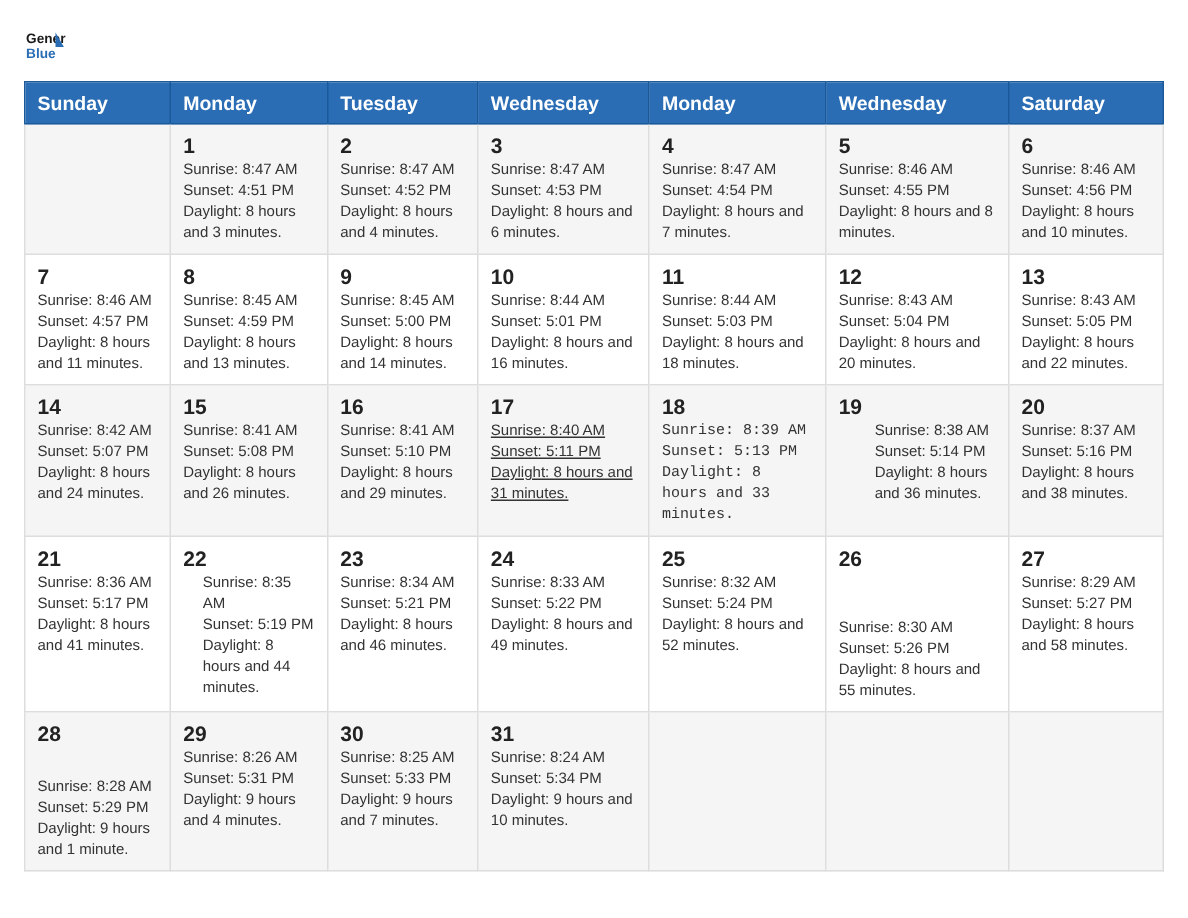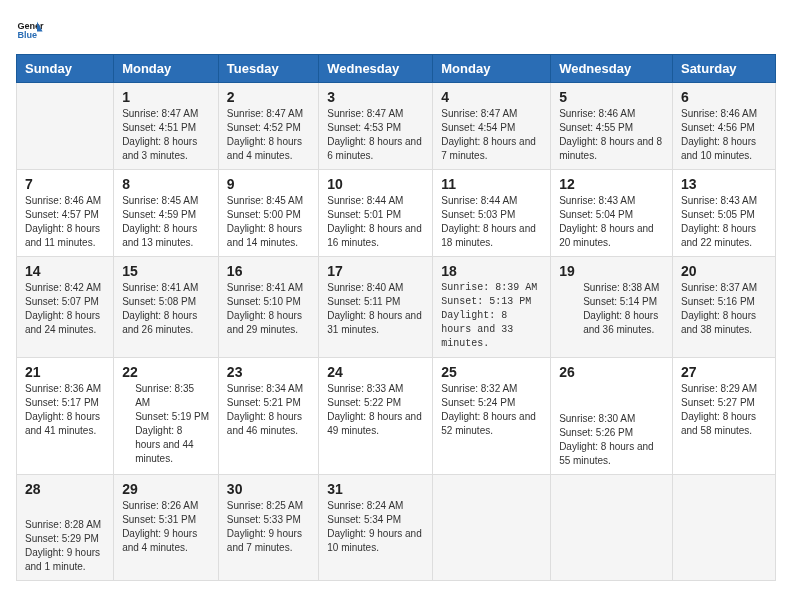--- a/index.html
+++ b/index.html
@@ -205,21 +205,21 @@
 Daylight: 8 hours and 26 minutes.</div>
         </td>
         <td>
           <div class="day-number">16</div>
           <div class="day-info" style="white-space: pre-line;">Sunrise: 8:41 AM
 Sunset: 5:10 PM
 Daylight: 8 hours and 29 minutes.</div>
         </td>
         <td>
           <div class="day-number">17</div>
-          <div class="day-info" style="white-space: pre-line;">Sunrise: 8:40 AM
+          <div class="day-info" style="white-space: pre-line; text-decoration: underline;">Sunrise: 8:40 AM
 Sunset: 5:11 PM
 Daylight: 8 hours and 31 minutes.</div>
         </td>
         <td>
           <div class="day-number">18</div>
           <div class="day-info" style="white-space: pre-line; font-family: Liberation Mono, monospace;">Sunrise: 8:39 AM
 Sunset: 5:13 PM
 Daylight: 8 hours and 33 minutes.</div>
         </td>
         <td>

